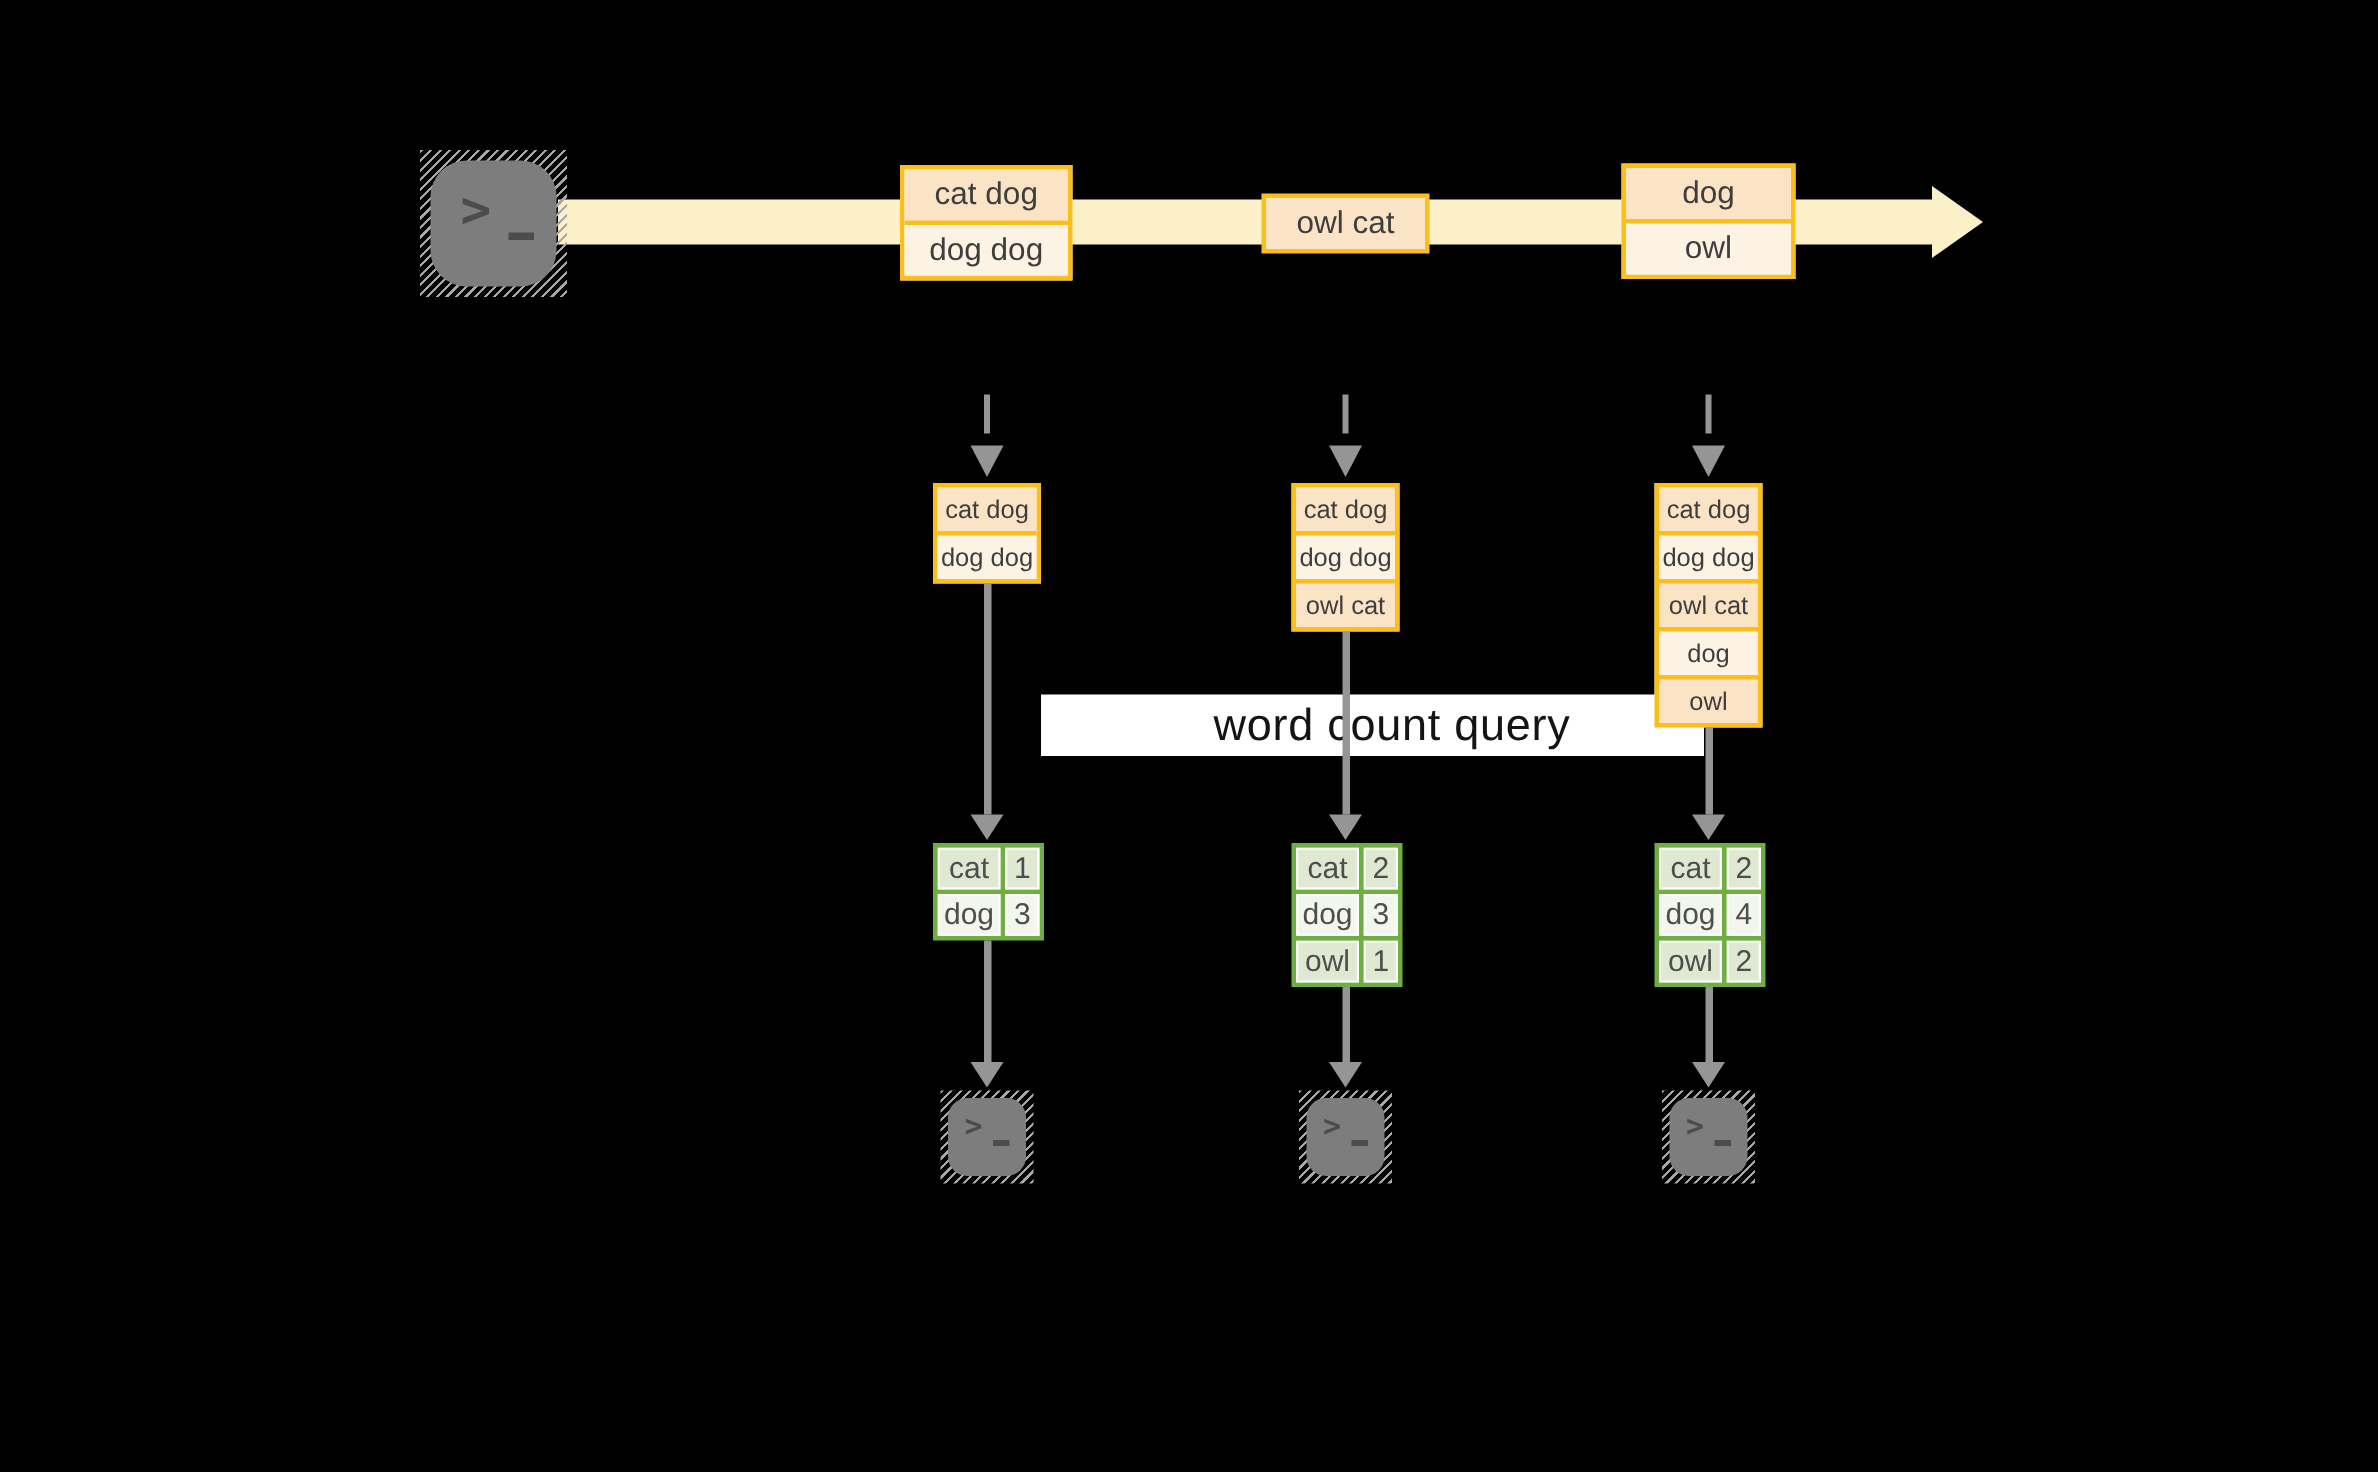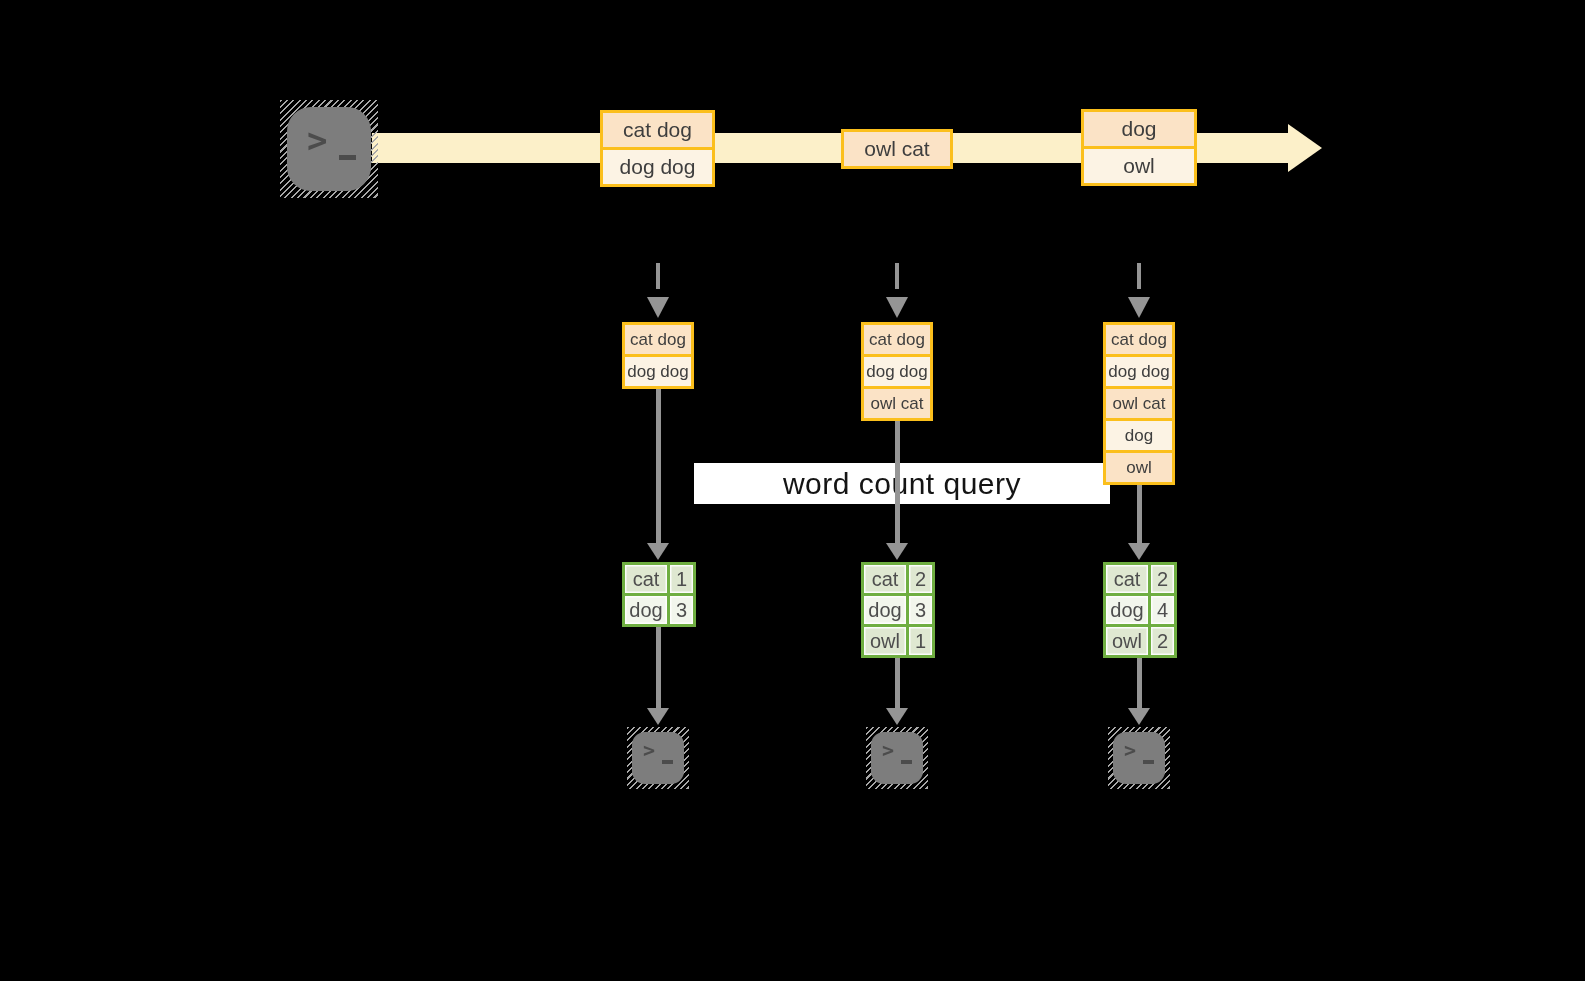--- a/index.html
+++ b/index.html
@@ -41,21 +41,21 @@
   
   .shaft{position:absolute;z-index:3;background:var(--arrow,#959595);}
   .head{position:absolute;z-index:3;width:0;height:0;
     border-left:11px solid transparent;border-right:11px solid transparent;
     border-top:17px solid var(--arrow,#959595);}
   .head-dash{border-top-width:21px;}
   
   .query-label{position:absolute;left:694px;top:463px;width:416px;height:41px;z-index:1;
     background:var(--label-bg,#fff);color:var(--label-text,#141414);
     display:flex;align-items:center;justify-content:center;
-    font-size:30px;font-weight:300;letter-spacing:0.5px;}
+    font-size:30px;font-weight:300;letter-spacing:0.5px;padding-left:26px;}
   
   .count-table{position:absolute;z-index:2;display:grid;
     grid-template-columns:42px 23px;gap:3px;padding:3px;
     background:var(--table-border,#6FAE41);}
   .cell{height:28px;display:flex;align-items:center;justify-content:center;
     font-size:20px;color:#4E4E4E;box-shadow:inset 0 0 0 1.5px rgba(255,255,255,0.9);}
   .gd{background:var(--table-fill-dark,#DFE8D1);}
   .gl{background:var(--table-fill-light,#F2F6EC);}
 </style>
 </head>

